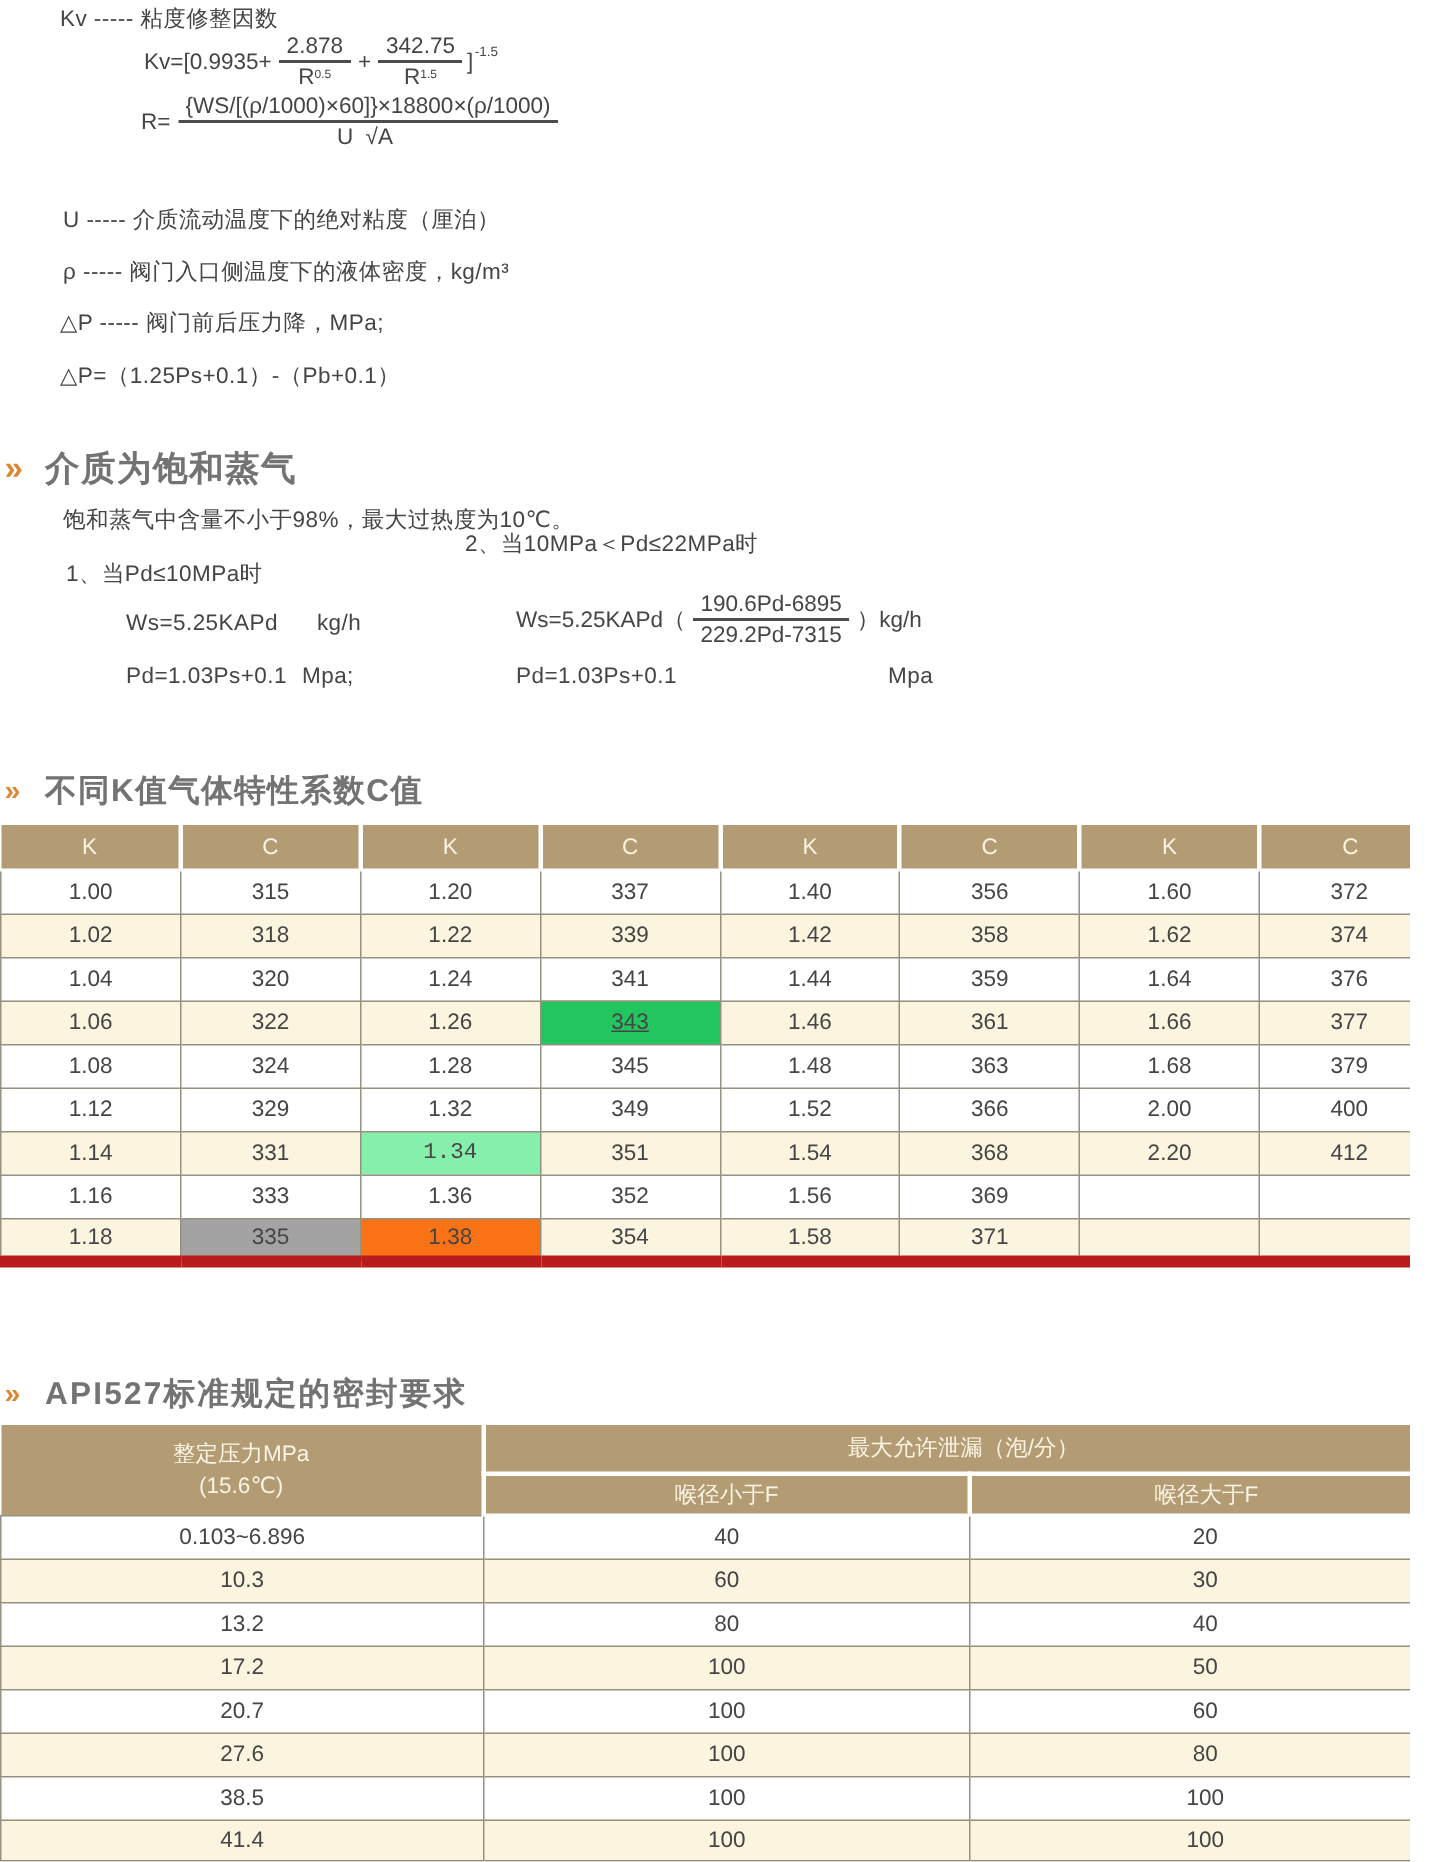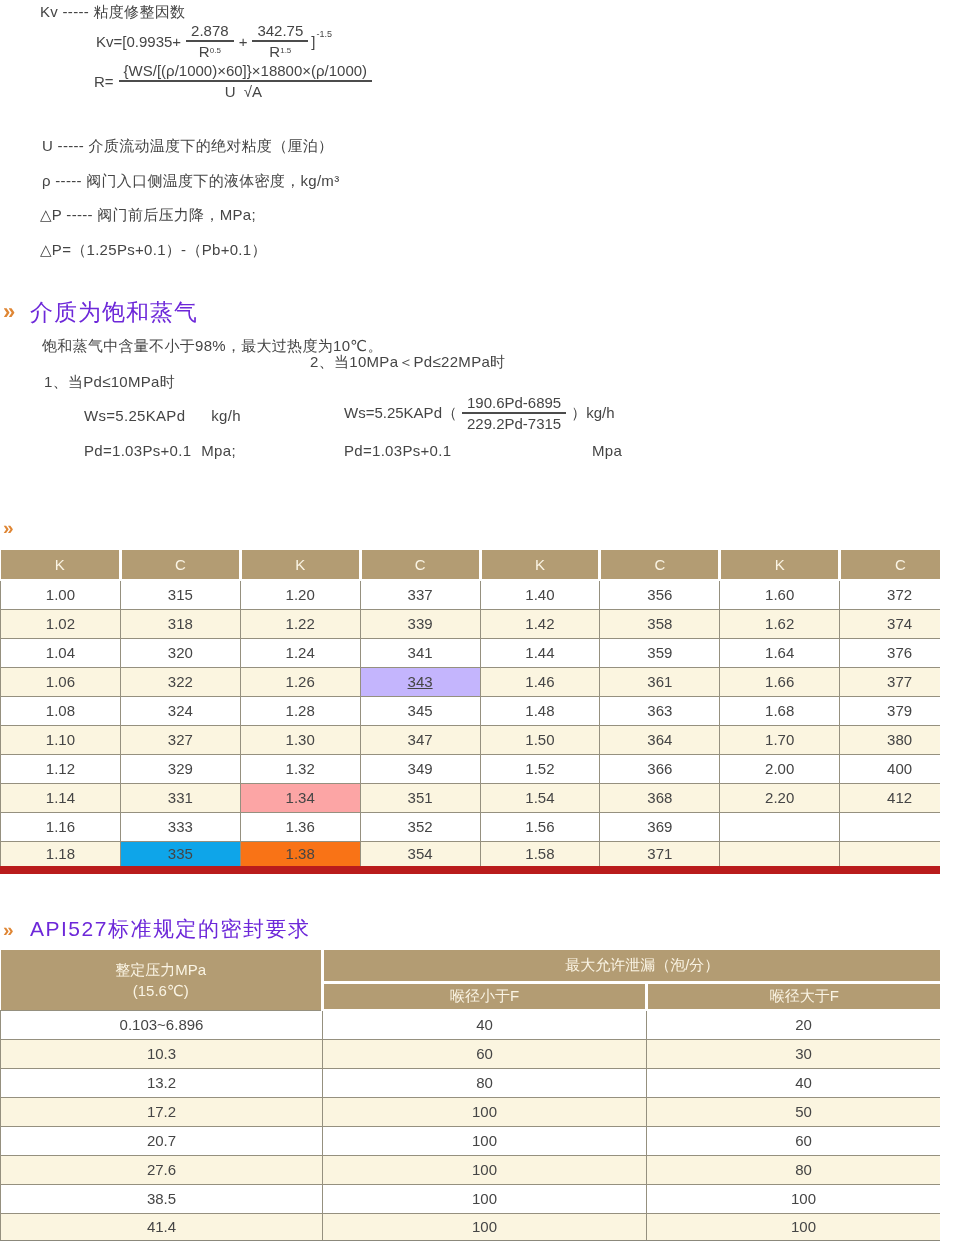--- a/index.html
+++ b/index.html
@@ -16,21 +16,21 @@
   .formula { display:flex; align-items:center; font-size:15px; color:#454545; gap:5px; }
   .frac { display:inline-flex; flex-direction:column; align-items:center; text-align:center; }
   .frac .num { display:block; padding:0 5px 1px 5px; border-bottom:2px solid #4c4c4c; }
   .frac .den { display:block; padding:1px 5px 0 5px; }
   .sup { font-size:9px; position:relative; top:-7px; letter-spacing:0; }
   .sup2 { font-size:8px; position:relative; top:-4px;text-align:center; }
   .sqrt-arg { border-top:2px solid #4c4c4c; padding:1px 4px 0 2px; margin-left:-2px; }
 
   
   .chev { font-size:22px; font-weight:bold; line-height:1; }
-  .h2 { font-size:22px; font-weight:normal; color:#6d28d9; letter-spacing:1px; }
+  .h2 { font-size:22px; font-weight:bold; color:#737373; letter-spacing:1px; }
 
   
   table { border-collapse:collapse; table-layout:fixed; width:960px; }
   th { font-weight:normal; color:#faf4e4; font-size:15px; text-align:center; }
   td { text-align:center; font-size:15px; color:#454545; height:29px; }
 
   #kc-table th { height:30px; border-right:3px solid #ffffff; border-bottom:2px solid #ffffff; }
   #kc-table th:last-child { border-right:none; }
   #kc-table td { border:1px solid #95907f; }
   #kc-table tr:last-child td { border-bottom:8px solid #b91c1c; }
@@ -103,20 +103,21 @@
     <span class="frac">
       <span class="num">190.6Pd-6895</span>
       <span class="den">229.2Pd-7315</span>
     </span>
     <span>）kg/h</span>
   </div>
   <div class="abs txt" style="left:344px; top:442px;">Pd=1.03Ps+0.1</div>
   <div class="abs txt" style="left:592px; top:442px;">Mpa</div>
 
   <div class="abs chev" style="left:3px; top:518px; color:#df8634; font-size:19px;">»</div>
+  <div class="abs h2" style="left:30px; top:513px; font-size:21px;">不同K值气体特性系数C值</div>
 
   <table id="kc-table" class="abs" style="left:0; top:550px;">
     <thead>
         <tr id="kc-head-row">
           <th style="background: rgb(179, 156, 115);">K</th>
           <th style="background: rgb(179, 156, 115);">C</th>
           <th style="background: rgb(179, 156, 115);">K</th>
           <th style="background: rgb(179, 156, 115);">C</th>
           <th style="background: rgb(179, 156, 115);">K</th>
           <th style="background: rgb(179, 156, 115);">C</th>
@@ -152,79 +153,69 @@
           <td>341</td>
           <td>1.44</td>
           <td>359</td>
           <td>1.64</td>
           <td>376</td>
         </tr>
         <tr>
           <td style="background: rgb(251, 245, 224);">1.06</td>
           <td style="background: rgb(251, 245, 224);">322</td>
           <td style="background: rgb(251, 245, 224);">1.26</td>
-          <td style="background: #c4b5fd; text-decoration: underline;">343</td>
+          <td style="background: #22c55e; text-decoration: underline;">343</td>
           <td style="background: rgb(251, 245, 224);">1.46</td>
           <td style="background: rgb(251, 245, 224);">361</td>
           <td style="background: rgb(251, 245, 224);">1.66</td>
           <td style="background: rgb(251, 245, 224);">377</td>
         </tr>
         <tr>
           <td>1.08</td>
           <td>324</td>
           <td>1.28</td>
           <td>345</td>
           <td>1.48</td>
           <td>363</td>
           <td>1.68</td>
           <td>379</td>
         </tr>
         <tr>
-          <td style="background: rgb(251, 245, 224);">1.10</td>
-          <td style="background: rgb(251, 245, 224);">327</td>
-          <td style="background: rgb(251, 245, 224);">1.30</td>
-          <td style="background: rgb(251, 245, 224);">347</td>
-          <td style="background: rgb(251, 245, 224);">1.50</td>
-          <td style="background: rgb(251, 245, 224);">364</td>
-          <td style="background: rgb(251, 245, 224);">1.70</td>
-          <td style="background: rgb(251, 245, 224);">380</td>
-        </tr>
-        <tr>
           <td>1.12</td>
           <td>329</td>
           <td>1.32</td>
           <td>349</td>
           <td>1.52</td>
           <td>366</td>
           <td>2.00</td>
           <td>400</td>
         </tr>
         <tr>
           <td style="background: rgb(251, 245, 224);">1.14</td>
           <td style="background: rgb(251, 245, 224);">331</td>
-          <td style="background: #fca5a5;">1.34</td>
+          <td style="background: #86efac; font-family: Liberation Mono, monospace;">1.34</td>
           <td style="background: rgb(251, 245, 224);">351</td>
           <td style="background: rgb(251, 245, 224);">1.54</td>
           <td style="background: rgb(251, 245, 224);">368</td>
           <td style="background: rgb(251, 245, 224);">2.20</td>
           <td style="background: rgb(251, 245, 224);">412</td>
         </tr>
         <tr>
           <td>1.16</td>
           <td>333</td>
           <td>1.36</td>
           <td>352</td>
           <td>1.56</td>
           <td>369</td>
           <td></td>
           <td></td>
         </tr>
         <tr>
           <td style="background: rgb(251, 245, 224);">1.18</td>
-          <td style="background: #0ea5e9;">335</td>
+          <td style="background: #a3a3a3;">335</td>
           <td style="background: #f97316;">1.38</td>
           <td style="background: rgb(251, 245, 224);">354</td>
           <td style="background: rgb(251, 245, 224);">1.58</td>
           <td style="background: rgb(251, 245, 224);">371</td>
           <td style="background: rgb(251, 245, 224);"></td>
           <td style="background: rgb(251, 245, 224);"></td>
         </tr>
       </tbody>
   </table>
 

